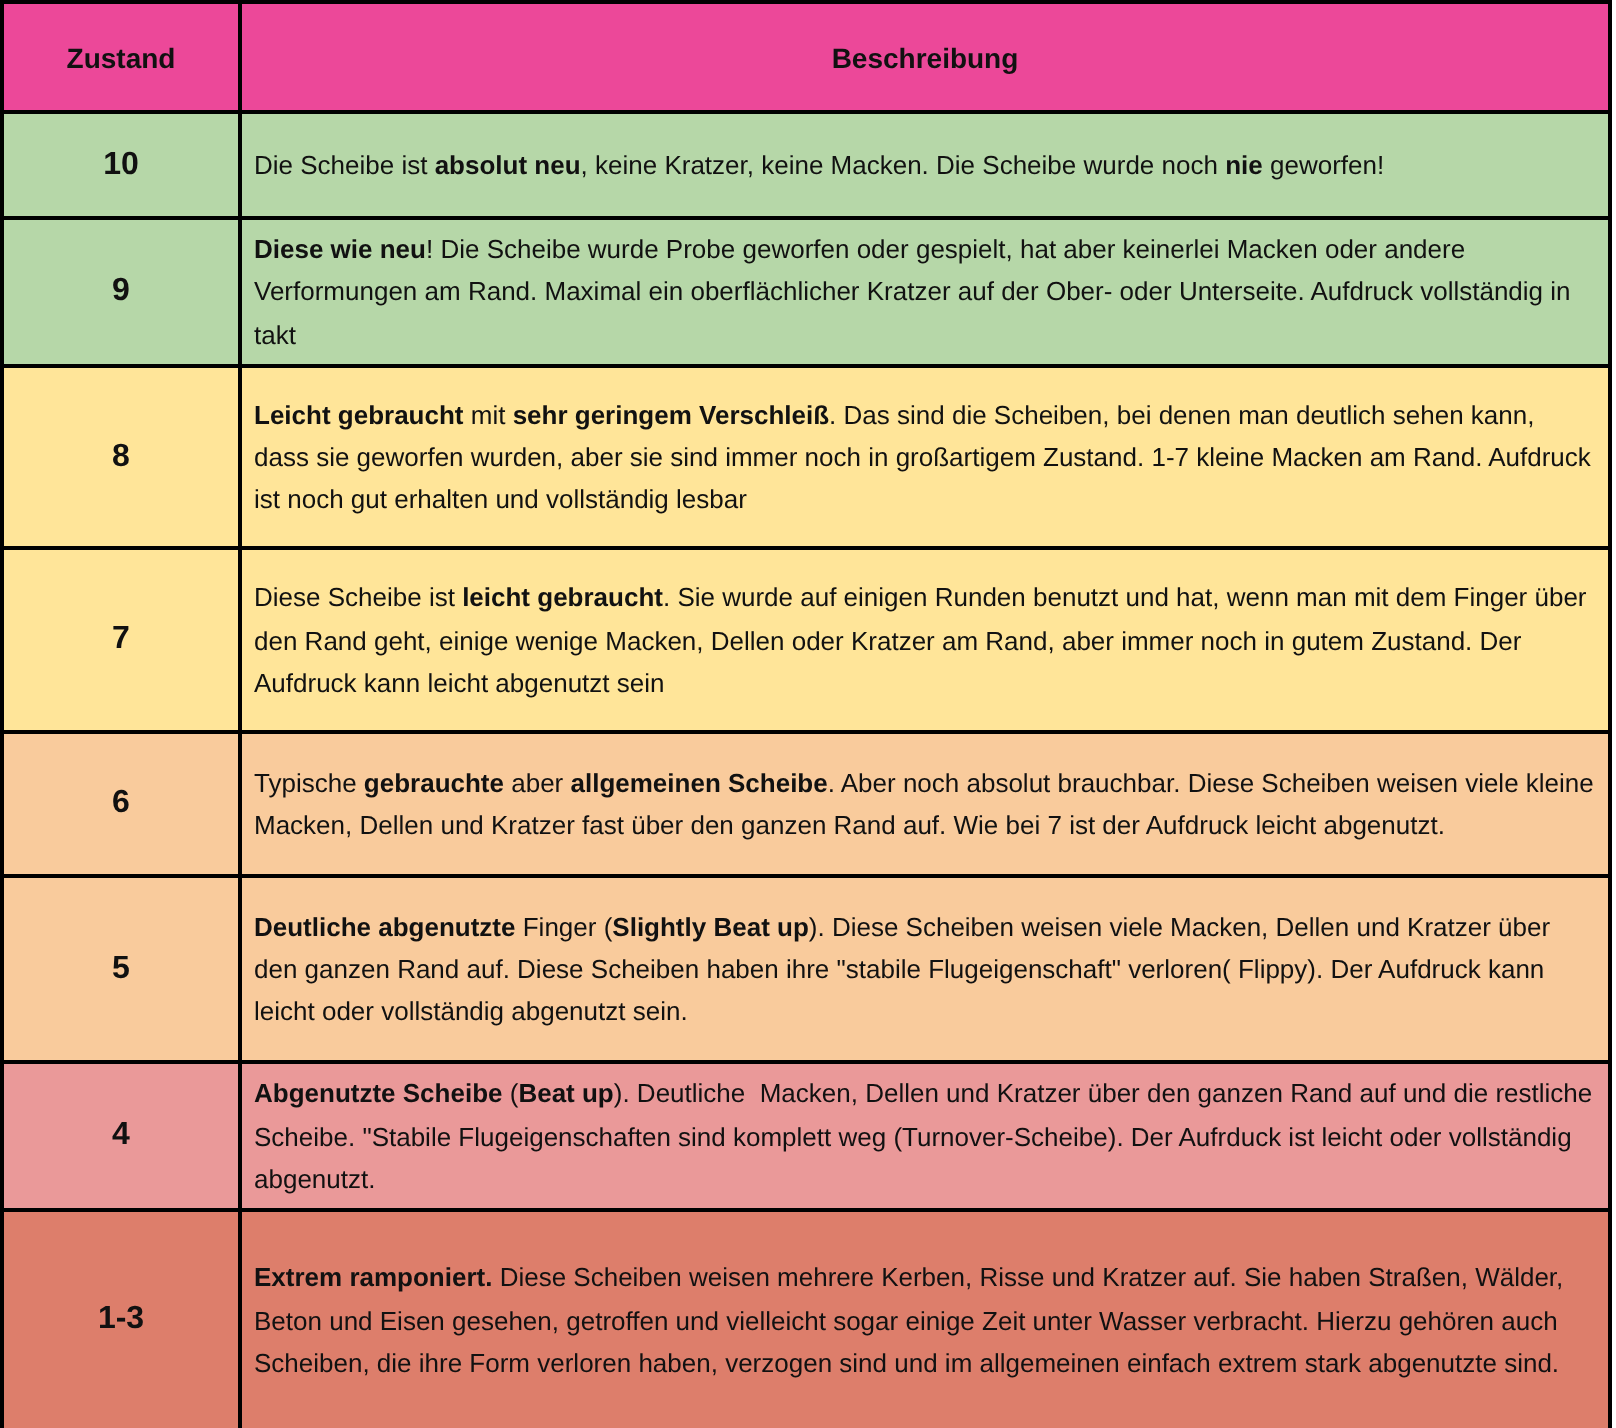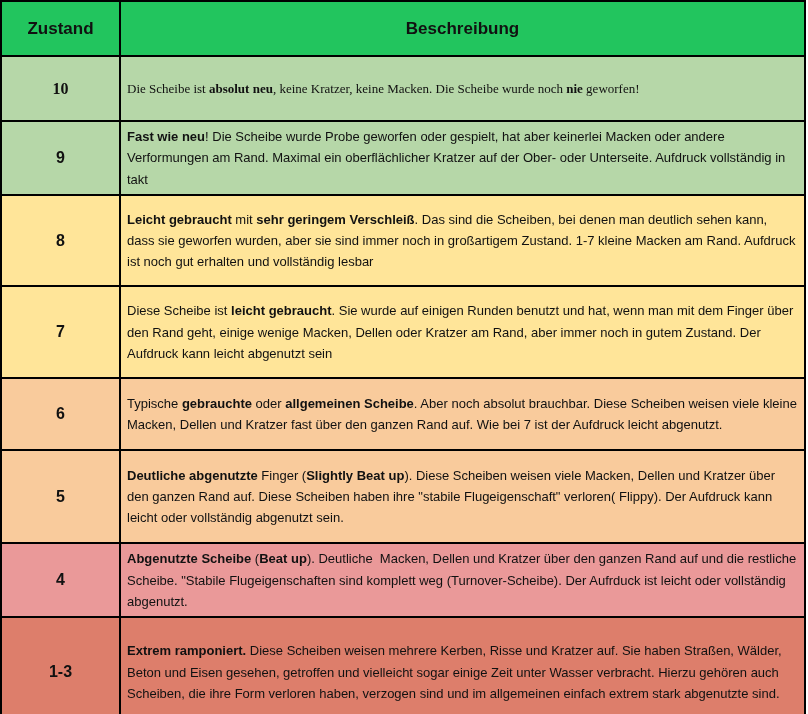--- a/index.html
+++ b/index.html
@@ -20,23 +20,23 @@
     table-layout: fixed;
   }
   table.condition-table th,
   table.condition-table td {
     border: 2px solid #000000;
   }
   col.col-grade { width: 119px; }
   col.col-desc  { width: 685px; }
 
   thead th {
-    background: #22c55e;
+    background: #ec4899;
     font-weight: bold;
-    font-size: 17px;
+    font-size: 14px;
     text-align: center;
     vertical-align: middle;
     height: 53px;
     padding: 0;
   }
   td.grade {
     font-weight: bold;
     font-size: 16px;
     text-align: center;
     vertical-align: middle;
@@ -44,21 +44,21 @@
   }
   td.desc {
     font-size: 13px;
     line-height: 21.4px;
     vertical-align: middle;
     padding: 4px 6px 4px 6px;
     white-space: pre-wrap;
   }
   td.desc b { font-weight: bold; }
 
-  tbody tr:nth-child(1) { height: 65px; font-family: Liberation Serif, serif;  }
+  tbody tr:nth-child(1) { height: 53px;  }
   tbody tr:nth-child(2) { height: 72px;  }
   tbody tr:nth-child(3) { height: 91px;  }
   tbody tr:nth-child(4) { height: 92px;  }
   tbody tr:nth-child(5) { height: 72px;  }
   tbody tr:nth-child(6) { height: 93px;  }
   tbody tr:nth-child(7) { height: 71px;  }
   tbody tr:nth-child(8) { height: 110px; }
 </style>
 </head>
 <body>
@@ -75,33 +75,33 @@
         <th>Beschreibung</th>
       </tr>
     </thead>
     <tbody id="rows">
         <tr style="background-color: rgb(182, 215, 168);">
           <td class="grade">10</td>
           <td class="desc"><span>Die Scheibe ist </span><b>absolut neu</b><span>, keine Kratzer, keine Macken. Die Scheibe wurde noch </span><b>nie</b><span> geworfen!</span></td>
         </tr>
         <tr style="background-color: rgb(182, 215, 168);">
           <td class="grade">9</td>
-          <td class="desc"><b>Fast wie neu</b><span>! Die Scheibe wurde Probe geworfen oder gespielt, hat aber keinerlei Macken oder andere Verformungen am Rand. Maximal ein oberflächlicher Kratzer auf der Ober- oder Unterseite. Aufdruck vollständig in takt</span></td>
+          <td class="desc"><b>Diese wie neu</b><span>! Die Scheibe wurde Probe geworfen oder gespielt, hat aber keinerlei Macken oder andere Verformungen am Rand. Maximal ein oberflächlicher Kratzer auf der Ober- oder Unterseite. Aufdruck vollständig in takt</span></td>
         </tr>
         <tr style="background-color: rgb(255, 229, 153);">
           <td class="grade">8</td>
           <td class="desc"><b>Leicht gebraucht</b><span> mit </span><b>sehr geringem Verschleiß</b><span>. Das sind die Scheiben, bei denen man deutlich sehen kann, dass sie geworfen wurden, aber sie sind immer noch in großartigem Zustand. 1-7 kleine Macken am Rand. Aufdruck ist noch gut erhalten und vollständig lesbar</span></td>
         </tr>
         <tr style="background-color: rgb(255, 229, 153);">
           <td class="grade">7</td>
           <td class="desc"><span>Diese Scheibe ist </span><b>leicht gebraucht</b><span>. Sie wurde auf einigen Runden benutzt und hat, wenn man mit dem Finger über den Rand geht, einige wenige Macken, Dellen oder Kratzer am Rand, aber immer noch in gutem Zustand. Der Aufdruck kann leicht abgenutzt sein</span></td>
         </tr>
         <tr style="background-color: rgb(249, 203, 156);">
           <td class="grade">6</td>
-          <td class="desc"><span>Typische </span><b>gebrauchte</b><span> oder </span><b>allgemeinen Scheibe</b><span>. Aber noch absolut brauchbar. Diese Scheiben weisen viele kleine Macken, Dellen und Kratzer fast über den ganzen Rand auf. Wie bei 7 ist der Aufdruck leicht abgenutzt.</span></td>
+          <td class="desc"><span>Typische </span><b>gebrauchte</b><span> aber </span><b>allgemeinen Scheibe</b><span>. Aber noch absolut brauchbar. Diese Scheiben weisen viele kleine Macken, Dellen und Kratzer fast über den ganzen Rand auf. Wie bei 7 ist der Aufdruck leicht abgenutzt.</span></td>
         </tr>
         <tr style="background-color: rgb(249, 203, 156);">
           <td class="grade">5</td>
           <td class="desc"><b>Deutliche abgenutzte</b><span> Finger (</span><b>Slightly Beat up</b><span>). Diese Scheiben weisen viele Macken, Dellen und Kratzer über den ganzen Rand auf. Diese Scheiben haben ihre "stabile Flugeigenschaft" verloren( Flippy). Der Aufdruck kann leicht oder vollständig abgenutzt sein.</span></td>
         </tr>
         <tr style="background-color: rgb(234, 153, 153);">
           <td class="grade">4</td>
           <td class="desc"><b>Abgenutzte Scheibe</b><span> (</span><b>Beat up</b><span>). Deutliche  Macken, Dellen und Kratzer über den ganzen Rand auf und die restliche Scheibe. "Stabile Flugeigenschaften sind komplett weg (Turnover-Scheibe). Der Aufrduck ist leicht oder vollständig abgenutzt.</span></td>
         </tr>
         <tr style="background-color: rgb(221, 126, 107);">

